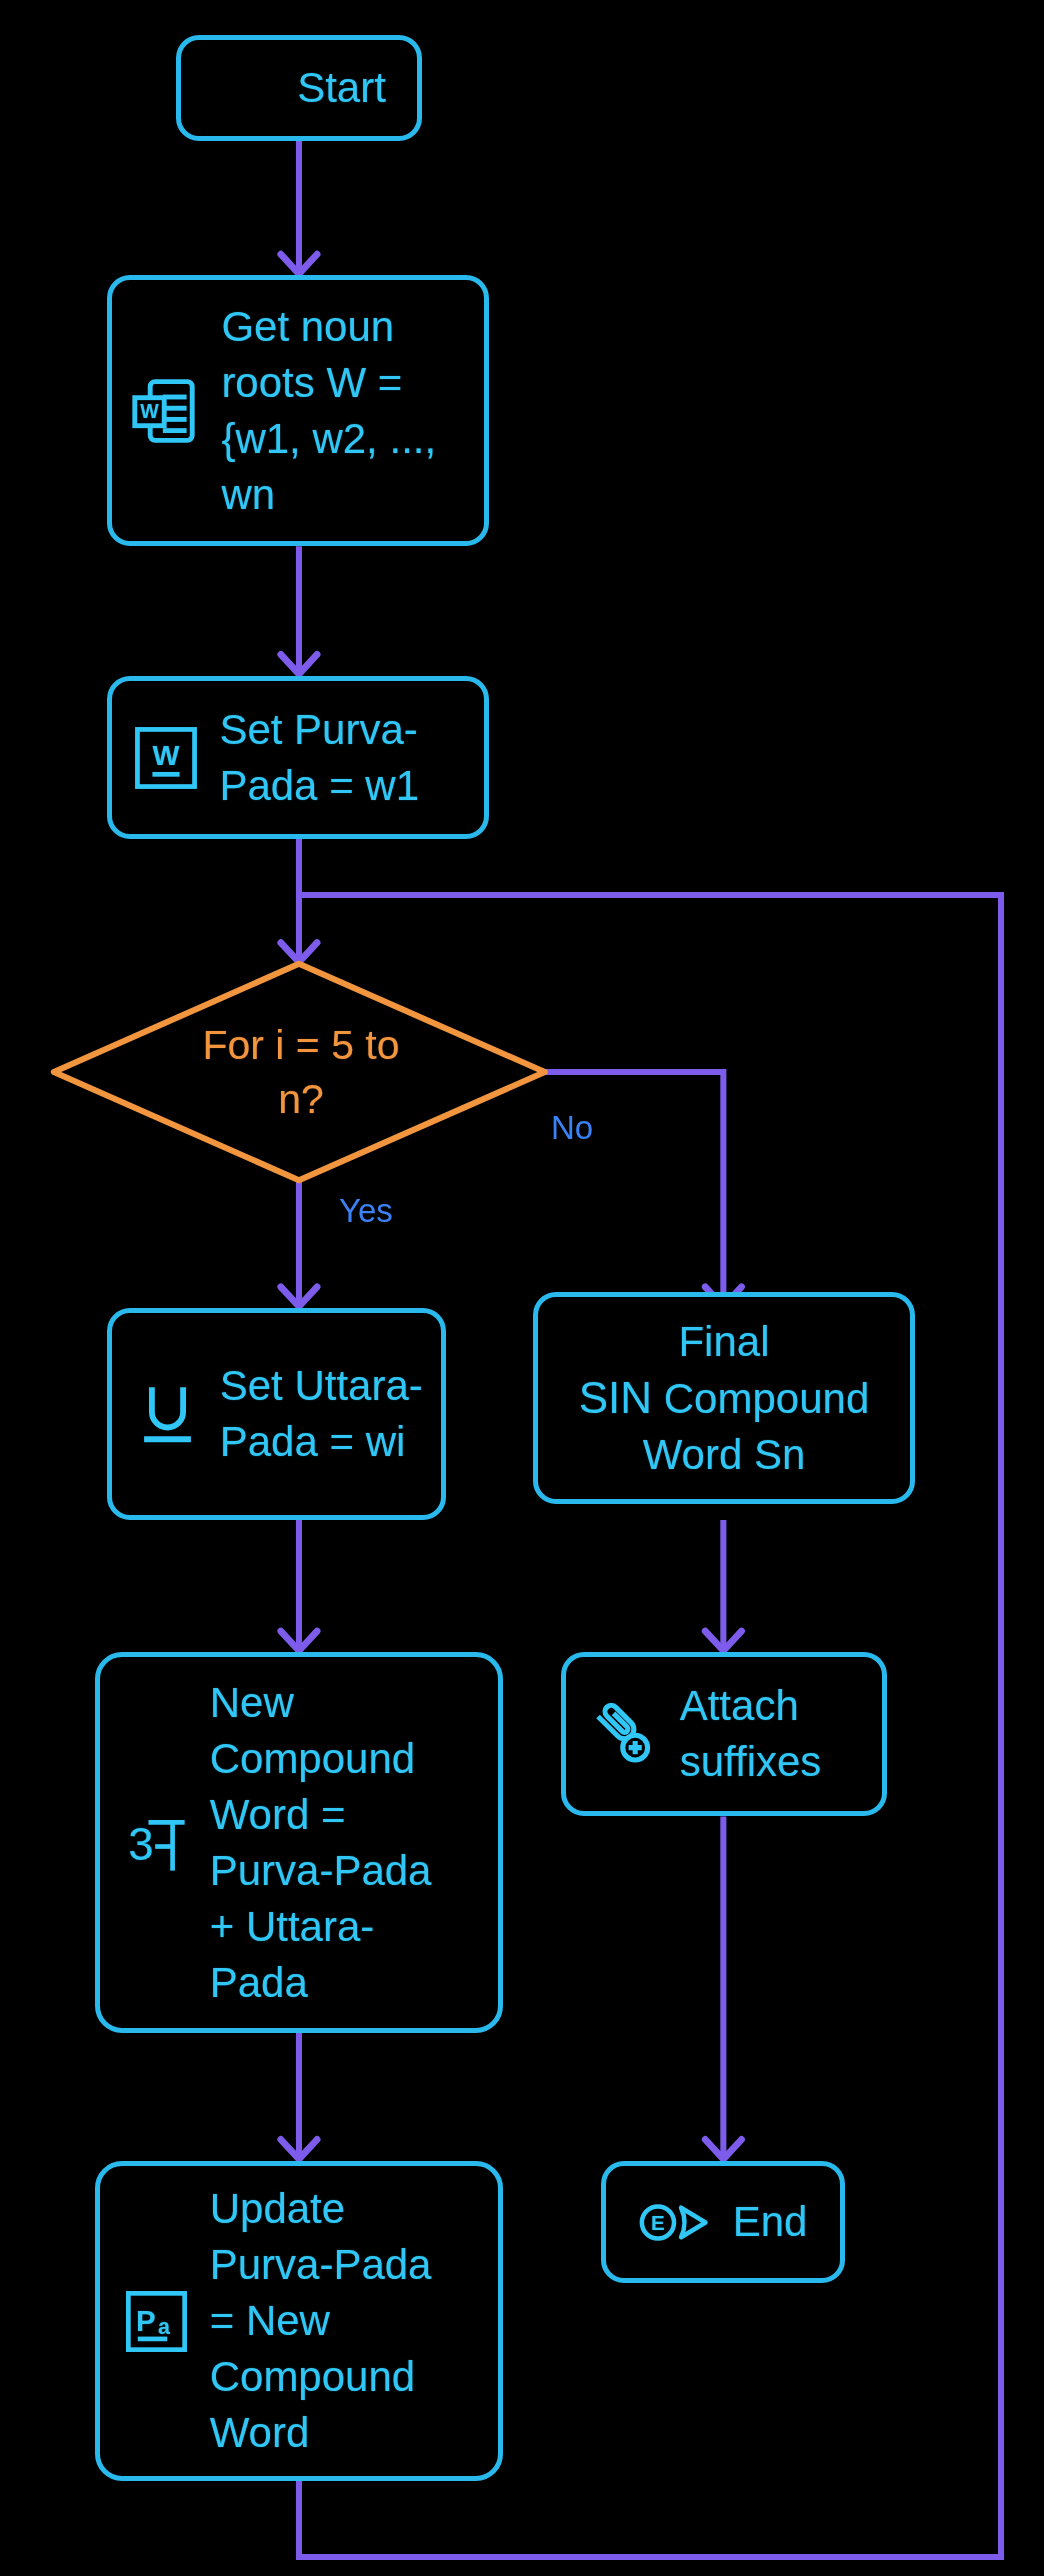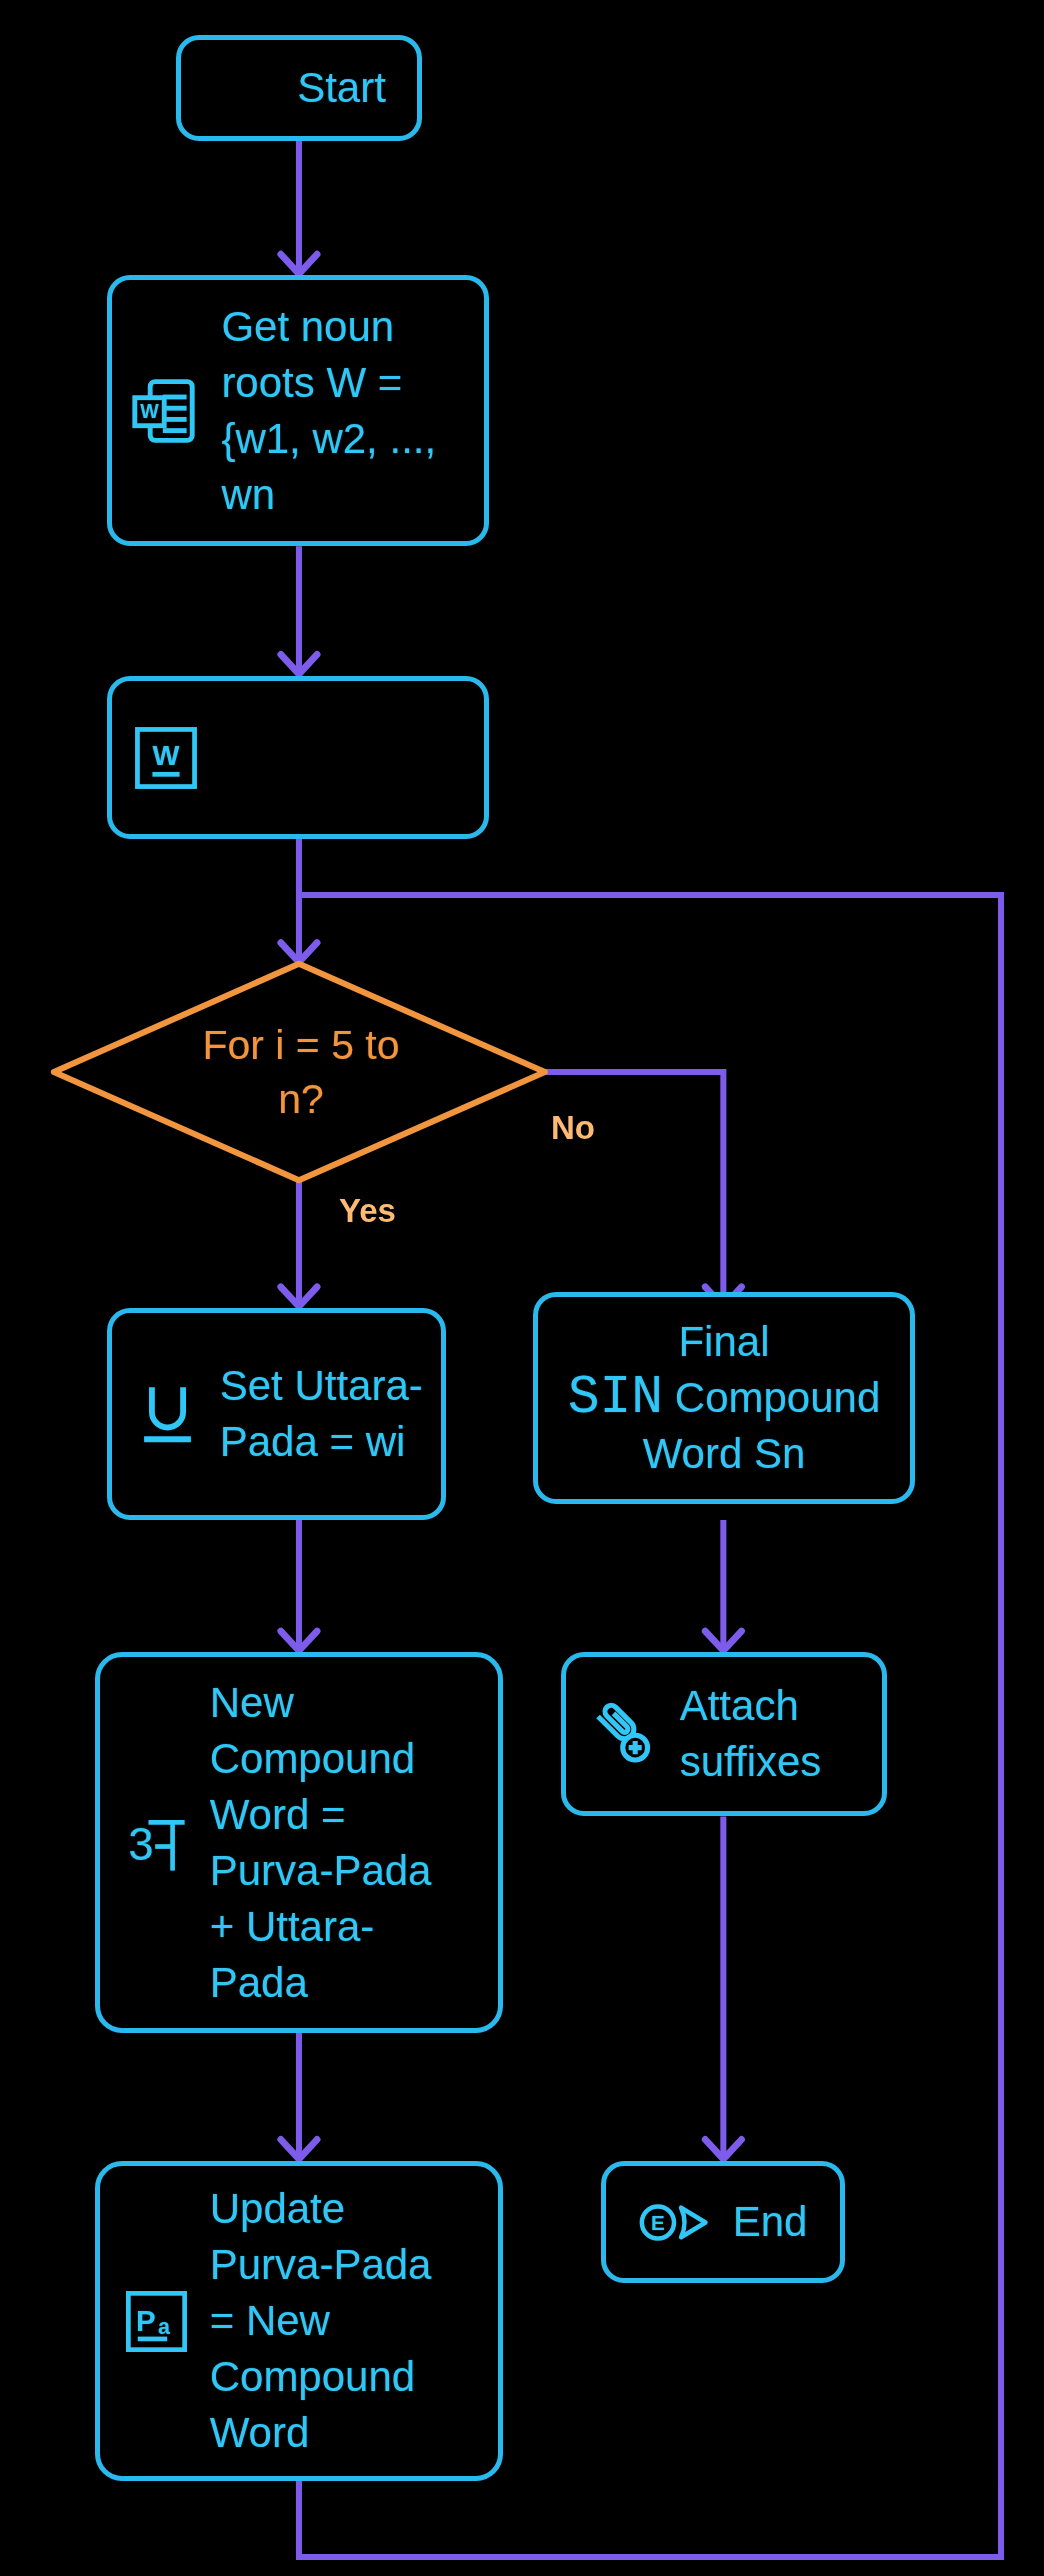--- a/index.html
+++ b/index.html
@@ -12,23 +12,23 @@
   .node{
     position:absolute;box-sizing:border-box;background:#000;
     border:5.3px solid #2ab9ec;border-radius:23px;
     display:flex;align-items:center;
     color:#30c7f6;font-size:42px;line-height:56px;font-weight:400;
     text-shadow:0 0 1.5px rgba(48,199,246,.45);
   }
   .node .label{white-space:pre-line;}
   .node .icon{flex:0 0 auto;display:flex;align-items:center;justify-content:center;margin-right:19.7px;}
   .center-col{flex-direction:column;justify-content:center;text-align:center;}
-  .mono{font-family:Liberation Mono, monospace;font-size:53px;}
+  .mono{font-family:Liberation Sans, sans-serif;font-size:44px;}
   .edge-label{
-    position:absolute;color:#fdba74;font-size:33px;font-weight:700;
+    position:absolute;color:#3b82f6;font-size:33px;font-weight:400;
   }
   .diamond-label{
     position:absolute;color:#f2953f;font-size:41px;line-height:54px;
     text-align:center;white-space:pre-line;transform:translate(-50%,-50%);
     text-shadow:0 0 1.5px rgba(242,149,63,.4);
   }
   svg text{font-family:"Liberation Sans", sans-serif;}
 </style>
 </head>
 <body>
@@ -85,20 +85,22 @@
   </div>
 
   <div class="node" style="left:107px;top:676px;width:382px;height:163px;padding-left:19.7px;">
     <span class="icon">
       <svg width="68" height="68" viewBox="0 0 100 100" fill="none" stroke="#30c7f6" stroke-width="7" style="font-size:56px">
         <rect x="8" y="8" width="84" height="84"></rect>
         <text x="50" y="61" text-anchor="middle" font-size="42" font-weight="bold" fill="#30c7f6" stroke="none">W</text>
         <path d="M30 74 H70"></path>
       </svg>
     </span>
+    <div class="label">Set Purva-
+Pada = w1</div>
   </div>
 
   <div class="diamond-label" style="left:301px;top:1072px;">For i = 5 to
 n?</div>
 
   <div class="edge-label" style="left:339px;top:1192px;text-align:center;">Yes</div>
   <div class="edge-label" style="left:551px;top:1109px;">No</div>
 
   <div class="node" style="left:107px;top:1308px;width:339px;height:212px;padding-left:23px;">
     <span class="icon">

